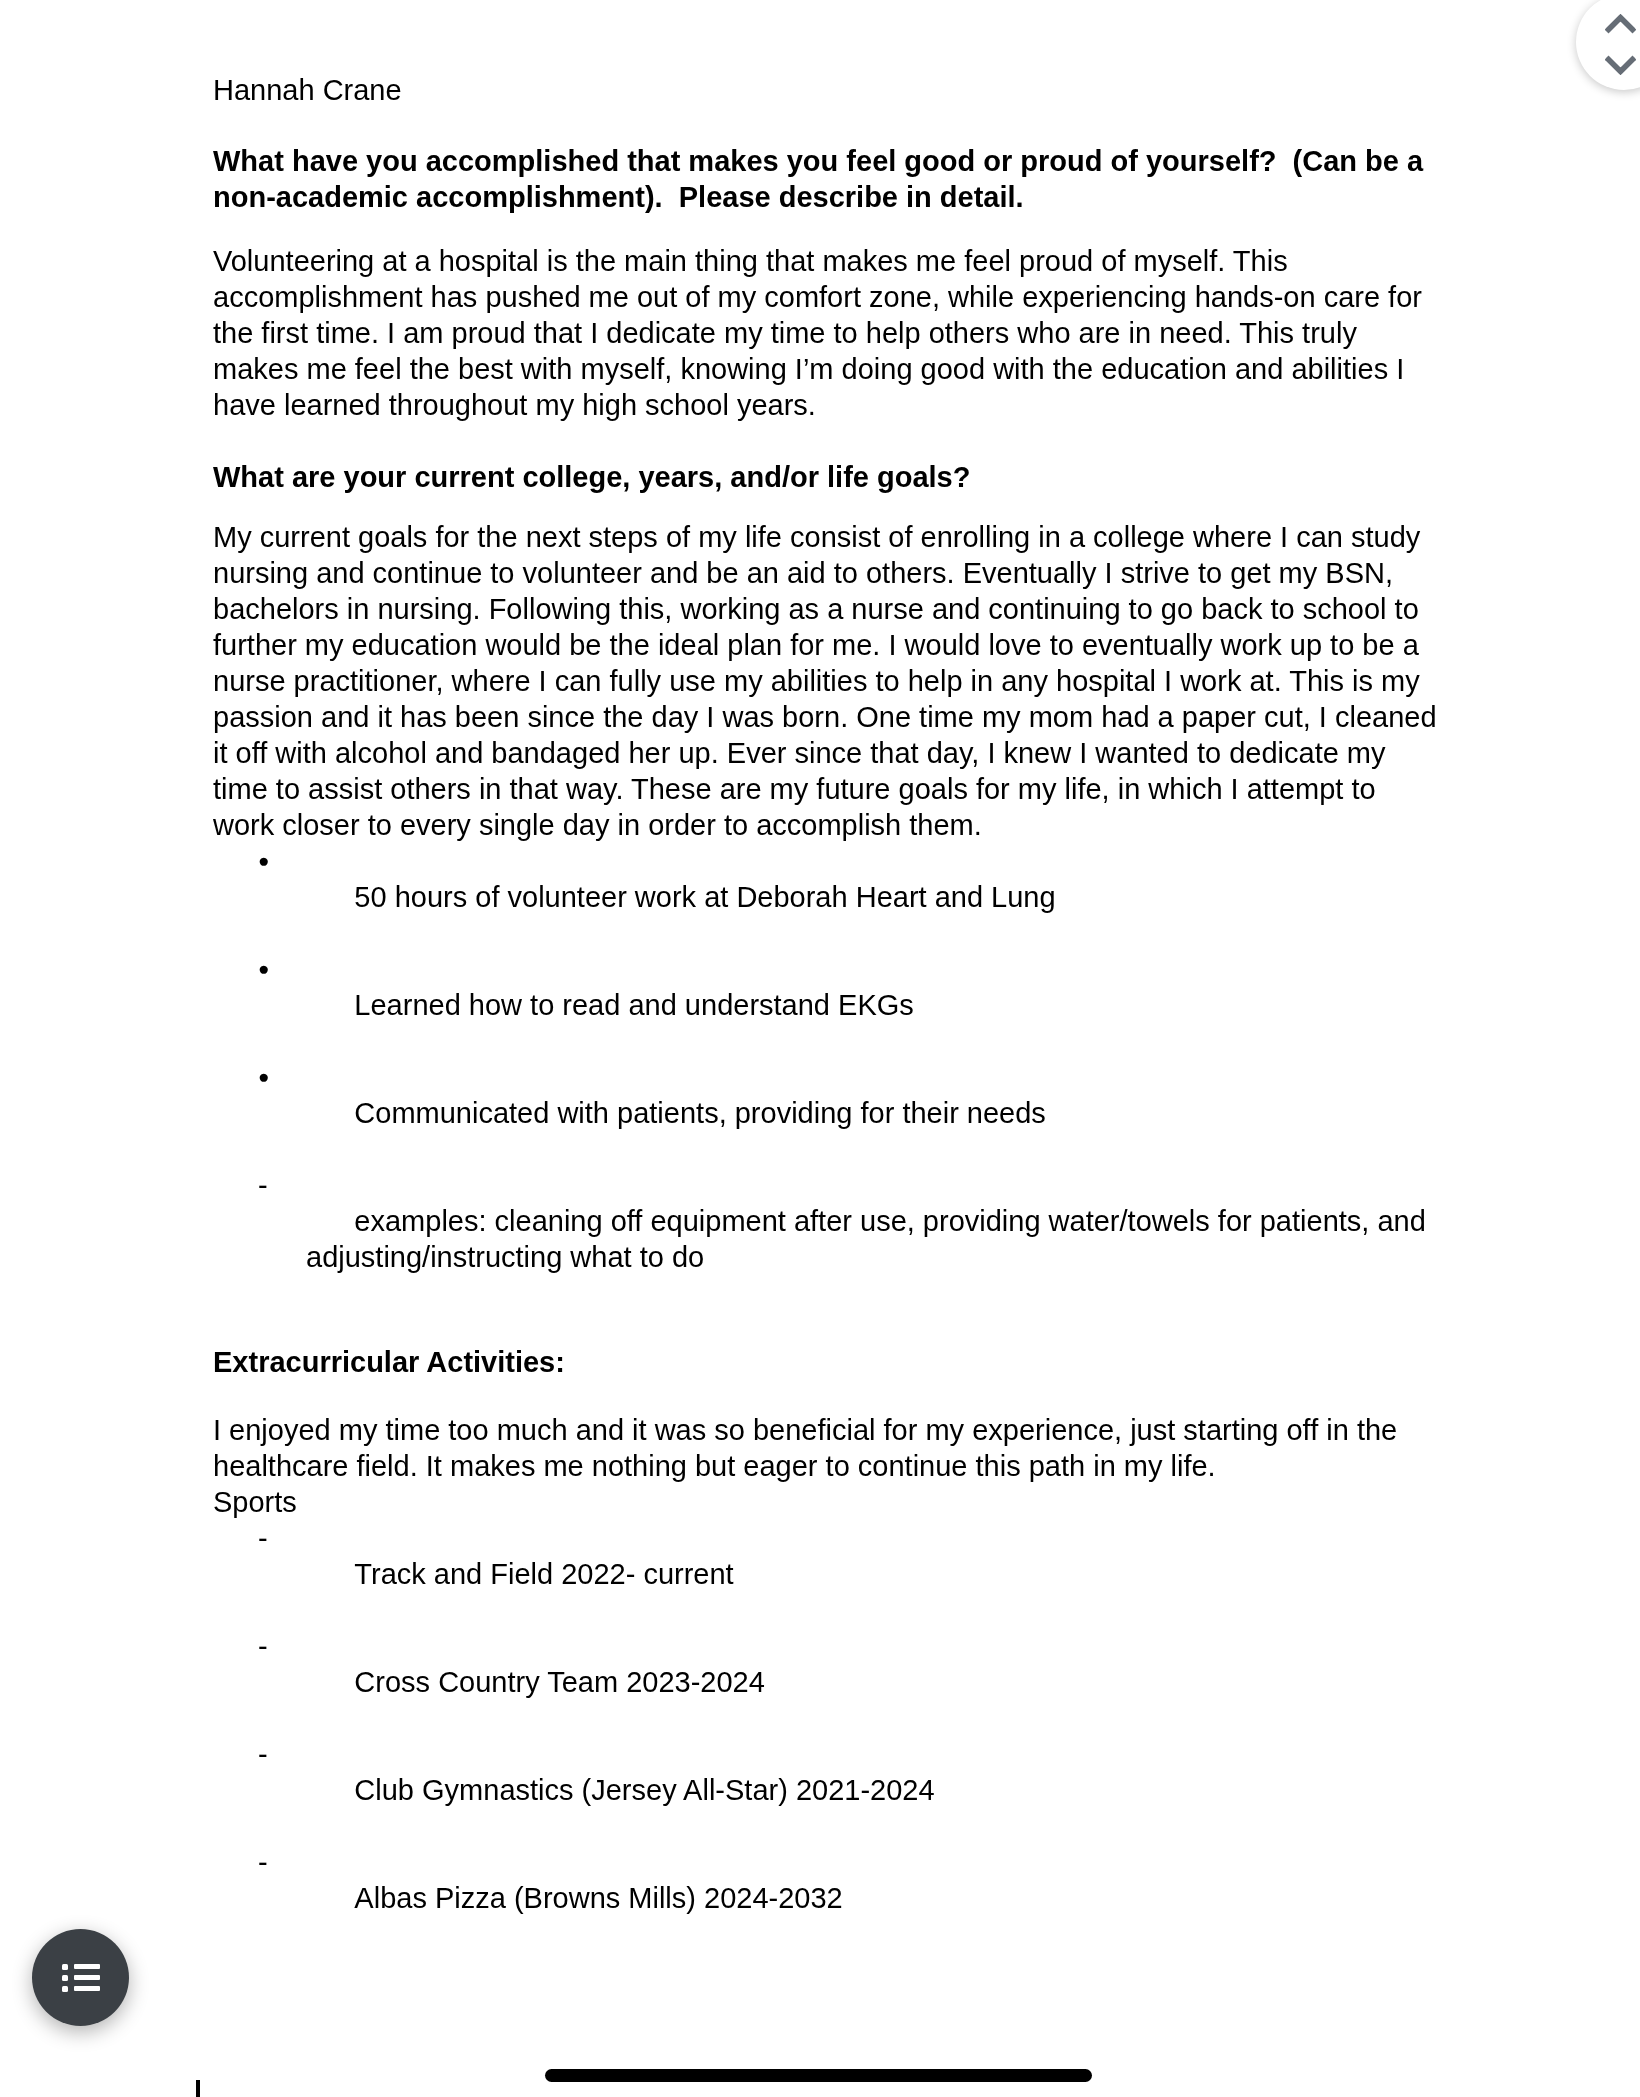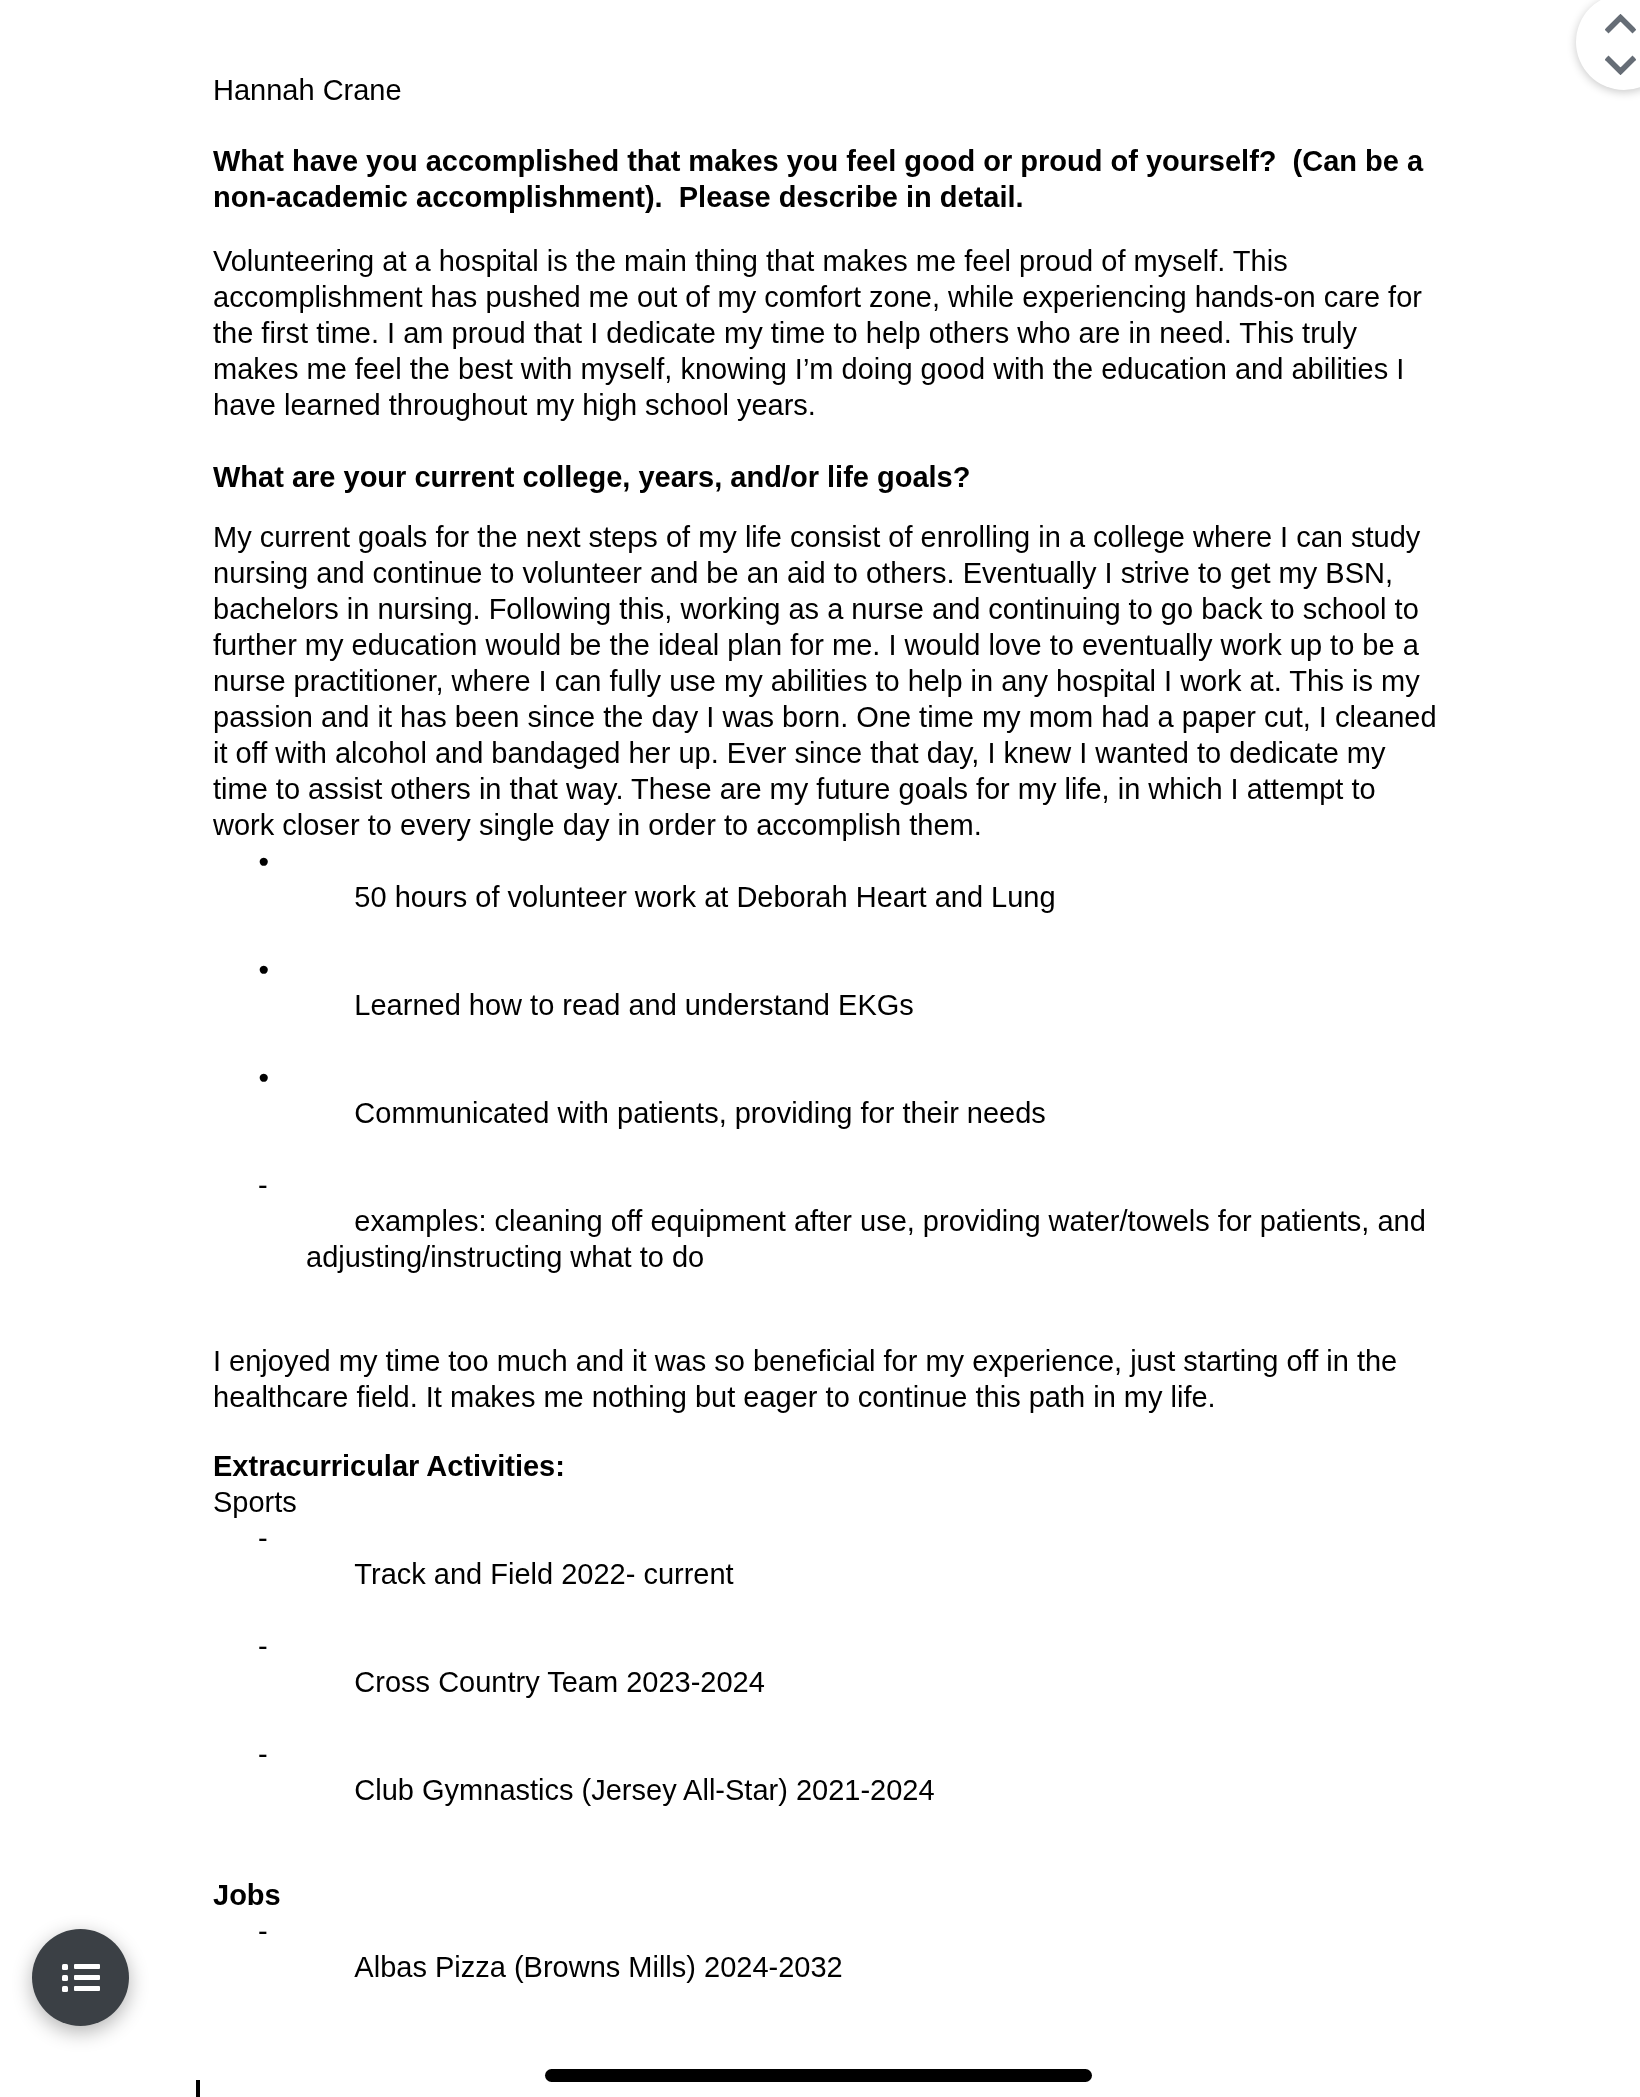--- a/index.html
+++ b/index.html
@@ -99,39 +99,38 @@
     </li>
     </ul>
 
   <ul class="list">
 
   <li>
       <span class="marker">-</span><span>examples: cleaning off equipment after use, providing water/towels for patients, and adjusting/instructing what to do</span>
     </li>
     </ul>
 
+  <p class="block bold mt-ext">Extracurricular Activities:</p>
+
   <p class="block mt-p3">I enjoyed my time too much and it was so beneficial for my experience, just starting off in the healthcare field. It makes me nothing but eager to continue this path in my life.</p>
-
-  <p class="block bold mt-ext">Extracurricular Activities:</p>
   <p class="block">Sports</p>
 
   <ul class="list mt-uls">
 
   <li>
       <span class="marker">-</span><span>Track and Field 2022- current</span>
     </li>
       <li>
       <span class="marker">-</span><span>Cross Country Team 2023-2024</span>
     </li>
       <li>
       <span class="marker">-</span><span>Club Gymnastics (Jersey All-Star) 2021-2024</span>
     </li>
     </ul>
 
-  <p class="block bold mt-jobs">Jobs</p>
 
   <ul class="list">
 
   <li>
       <span class="marker">-</span><span>Albas Pizza (Browns Mills) 2024-2032</span>
     </li>
     </ul>
 
 </div>
 

